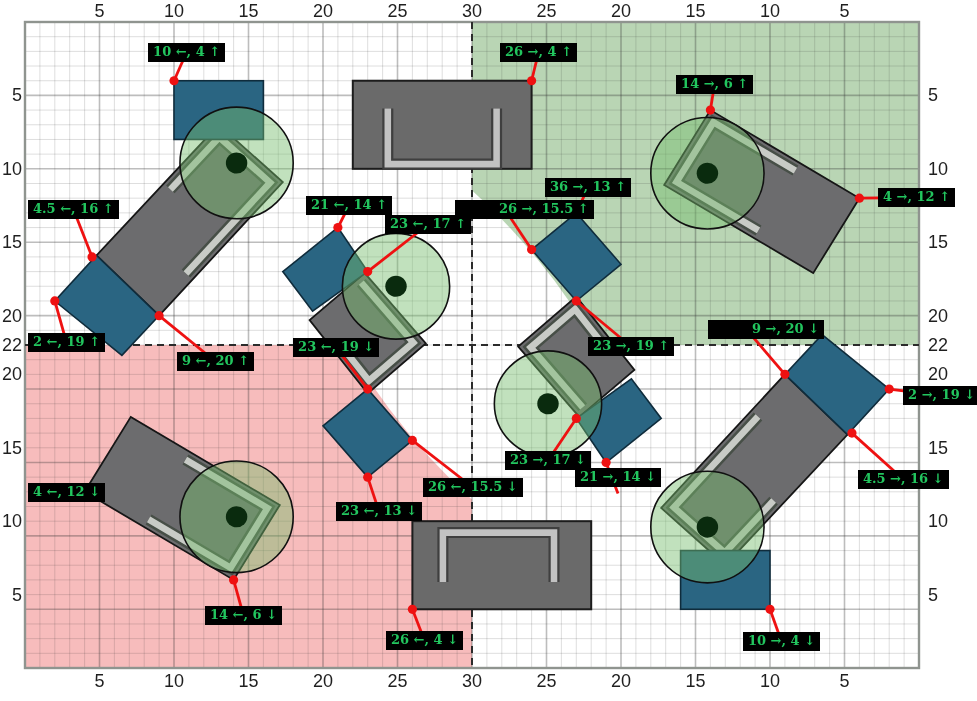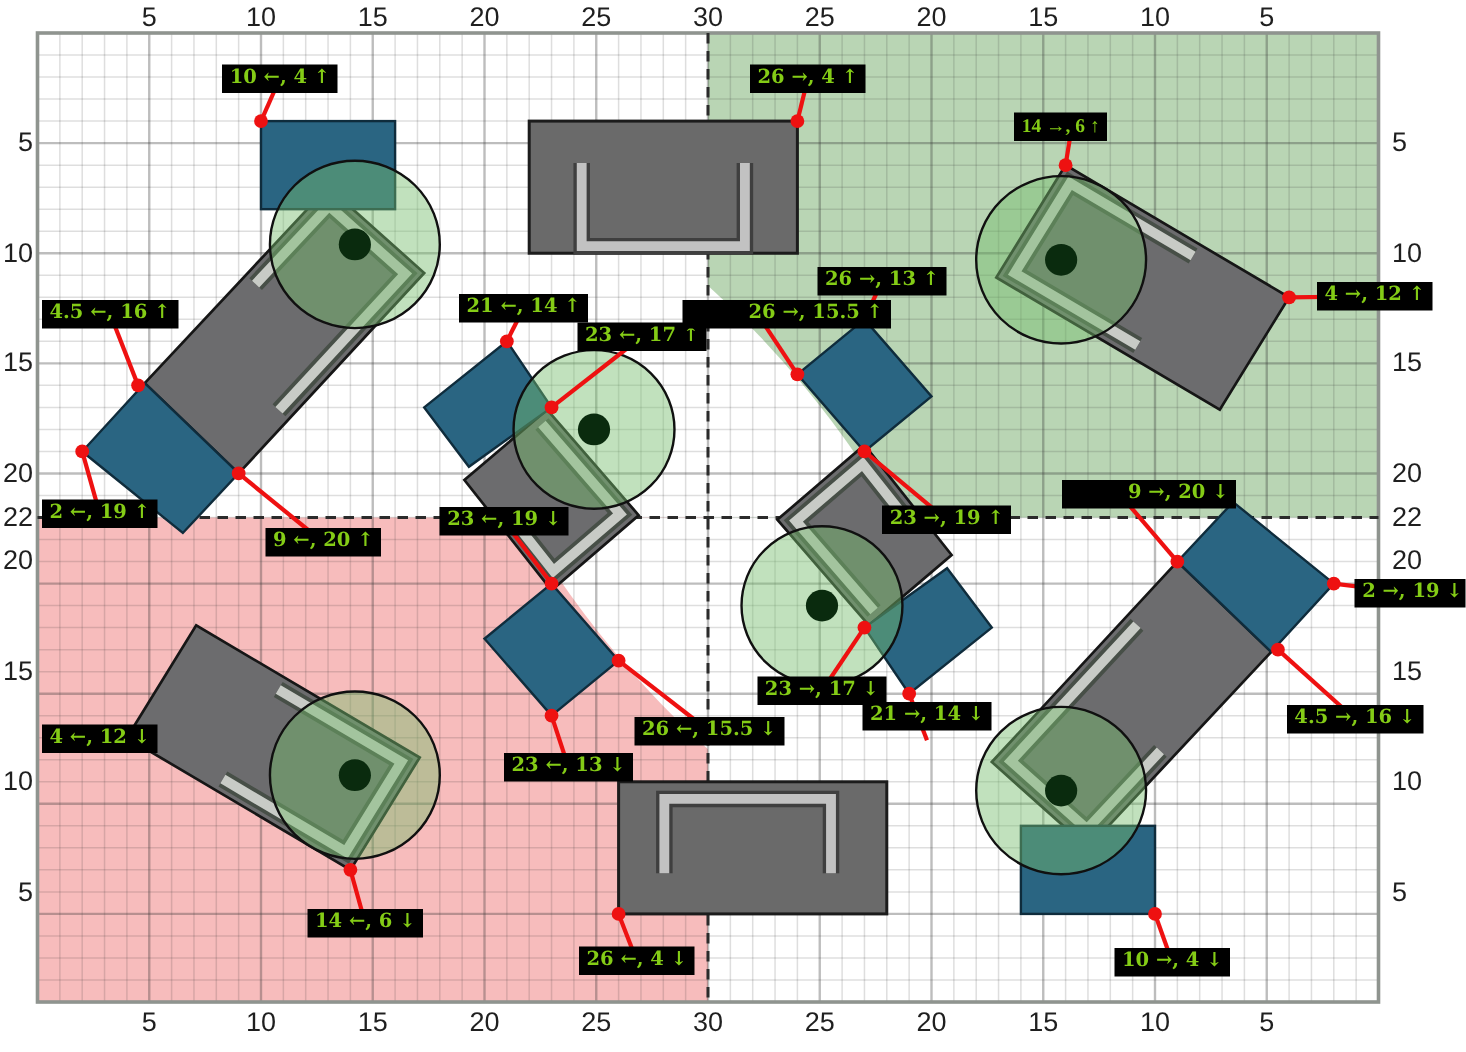--- a/index.html
+++ b/index.html
@@ -3,21 +3,21 @@
 <meta charset="utf-8">
 <style>
   html,body{margin:0;padding:0;background:#ffffff;width:977px;height:701px;overflow:hidden;}
   .stage{position:relative;width:977px;height:701px;font-family:"Liberation Sans",sans-serif;}
   #field-svg{position:absolute;left:0;top:0;}
   #labels{position:absolute;left:0;top:0;width:977px;height:701px;pointer-events:none;}
   .axis-label{position:absolute;color:#1f1f1f;font:18px "Liberation Sans",sans-serif;white-space:nowrap;}
   .axis-top,.axis-bottom{transform:translateX(-50%);}
   .axis-left{transform:translateY(-50%);text-align:right;width:22px;}
   .axis-right{transform:translateY(-50%);}
-  .meas-label{position:absolute;background:#000;color:#84cc16;
+  .meas-label{position:absolute;background:#000;color:#22c55e;
     font:700 13px "DejaVu Serif","Liberation Serif",serif;
     padding:1px 5px 2px 5px;white-space:nowrap;line-height:16px;}
 </style>
 </head>
 <body>
 
 <div class="stage">
   <svg id="field-svg" width="977" height="701">
       <defs>
         <clipPath id="clip-green">
@@ -249,23 +249,23 @@
         <circle cx="606.1" cy="462.46000000000004" r="4.6" fill="#ee1111"></circle>
         <circle cx="233.6" cy="579.916" r="4.6" fill="#ee1111"></circle>
         <circle cx="412.40000000000003" cy="609.28" r="4.6" fill="#ee1111"></circle>
         <circle cx="770" cy="609.28" r="4.6" fill="#ee1111"></circle>
         <circle cx="84.6" cy="491.824" r="4.6" fill="#ee1111"></circle>
       </g>
     </svg>
   <div id="labels">
       <div class="meas-label" style="left: 148.1px; top: 43px;">10 ←, 4 ↑</div>
       <div class="meas-label" style="left: 500px; top: 43px;">26 →, 4 ↑</div>
-      <div class="meas-label" style="left: 676.1px; top: 75px; font-family: Liberation Serif, serif;">14 →, 6 ↑</div>
+      <div class="meas-label" style="left: 676.1px; top: 75px;">14 →, 6 ↑</div>
       <div class="meas-label" style="left: 878px; top: 188.1px;">4 →, 12 ↑</div>
-      <div class="meas-label" style="left: 545px; top: 178.1px;">26 →, 13 ↑</div>
+      <div class="meas-label" style="left: 545px; top: 178.1px;">36 →, 13 ↑</div>
       <div class="meas-label" style="left: 28px; top: 199.9px; text-align: right;">4.5 ←, 16 ↑</div>
       <div class="meas-label" style="left: 306px; top: 196px;">21 ←, 14 ↑</div>
       <div class="meas-label" style="left: 385px; top: 215.1px;">23 ←, 17 ↑</div>
       <div class="meas-label" style="left: 455px; top: 199.9px; padding-left: 44px;">26 →, 15.5 ↑</div>
       <div class="meas-label" style="left: 28px; top: 333px;">2 ←, 19 ↑</div>
       <div class="meas-label" style="left: 177px; top: 352.1px;">9 ←, 20 ↑</div>
       <div class="meas-label" style="left: 588.1px; top: 337.1px;">23 →, 19 ↑</div>
       <div class="meas-label" style="left: 708px; top: 320px; padding-left: 44px;">9 →, 20 ↓</div>
       <div class="meas-label" style="left: 903.1px; top: 386px;">2 →, 19 ↓</div>
       <div class="meas-label" style="left: 857.9px; top: 469.9px;">4.5 →, 16 ↓</div>

